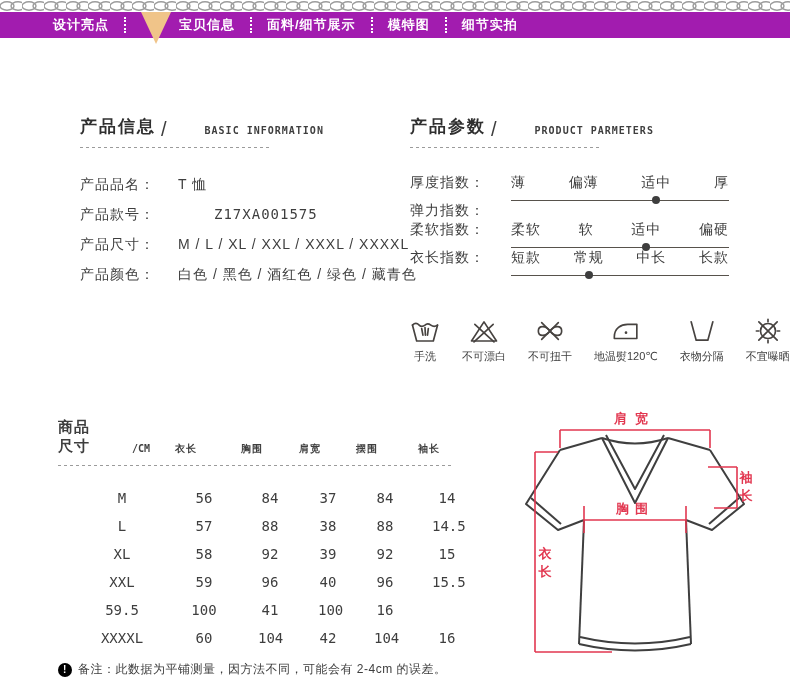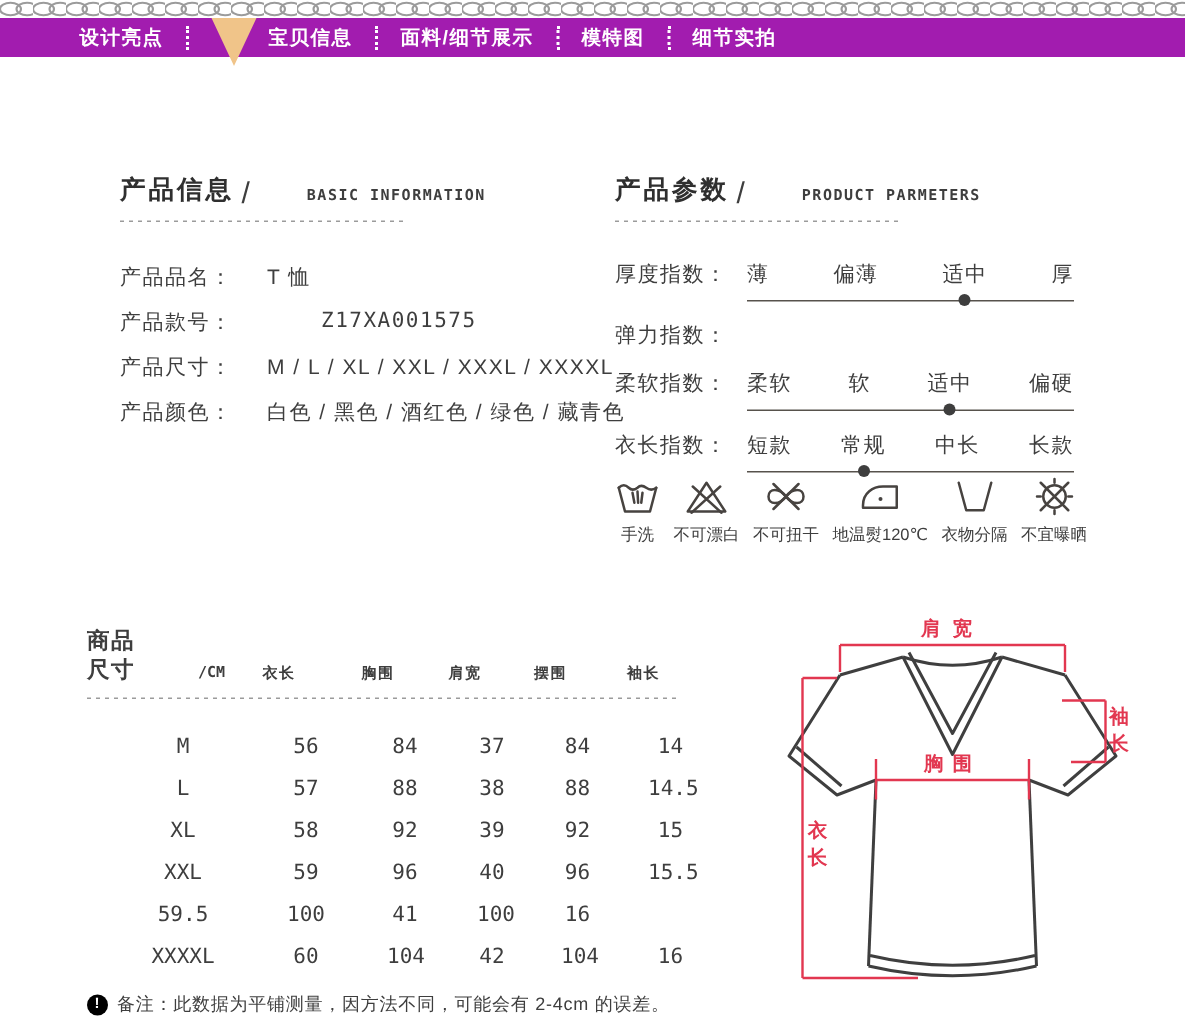--- a/index.html
+++ b/index.html
@@ -37,34 +37,34 @@
   
   .basic { position:absolute; left:60px; top:115px; width:382px;margin-left:20px; }
   .fields { margin-top:27px; }
   .field { display:flex; margin-bottom:11px; font-size:14px; line-height:19px; letter-spacing:1px; }
   .field-label { width:98px; flex:none; }
   .field-value { white-space:nowrap; }
 
   
   .params { position:absolute; left:410px; top:115px; width:345px; }
   .param-rows { margin-top:25px; }
-  .param-row { display:flex; margin-bottom:13px; font-size:14px; line-height:19px; }
+  .param-row { display:flex; font-size:14px; line-height:19px;gap:13px; }
   .param-label { width:88px; flex:none; letter-spacing:1px; }
   .param-options {
     position:relative; width:218px; display:flex; justify-content:space-between;
     padding-bottom:8px; border-bottom:1px solid #57524c;
   }
   .param-option { position:relative; letter-spacing:1px; }
   .param-option.selected::after {
     content:""; position:absolute; left:50%; bottom:-12px; transform:translateX(-50%);
     width:8px; height:8px; border-radius:50%; background:#3e3e3e;
   }
 
   
-  .care-row { position:absolute; left:410px; top:316px; display:flex; gap:9px; }
+  .care-row { position:absolute; left:410px; top:316px; display:flex; gap:22px; }
   .care-item { display:flex; flex-direction:column; align-items:center; }
   .care-item svg { stroke:#474340; fill:none; stroke-width:2; stroke-linecap:round; stroke-linejoin:round; }
   .care-caption { font-size:11px; margin-top:3px; white-space:nowrap; color:#3e3e3e; }
 
   
   .size { position:absolute; left:58px; top:418px; width:412px; }
   .size-grid { display:grid; grid-template-columns:92px 72px 60px 56px 58px 66px; align-items:end; }
   .size-title-cell { display:flex; align-items:flex-end; }
   .size-title { font-size:15px; font-weight:700; letter-spacing:1px; }
   .size-unit { font-size:10px; margin-left:3px; padding-bottom:2px; font-weight:700; }

